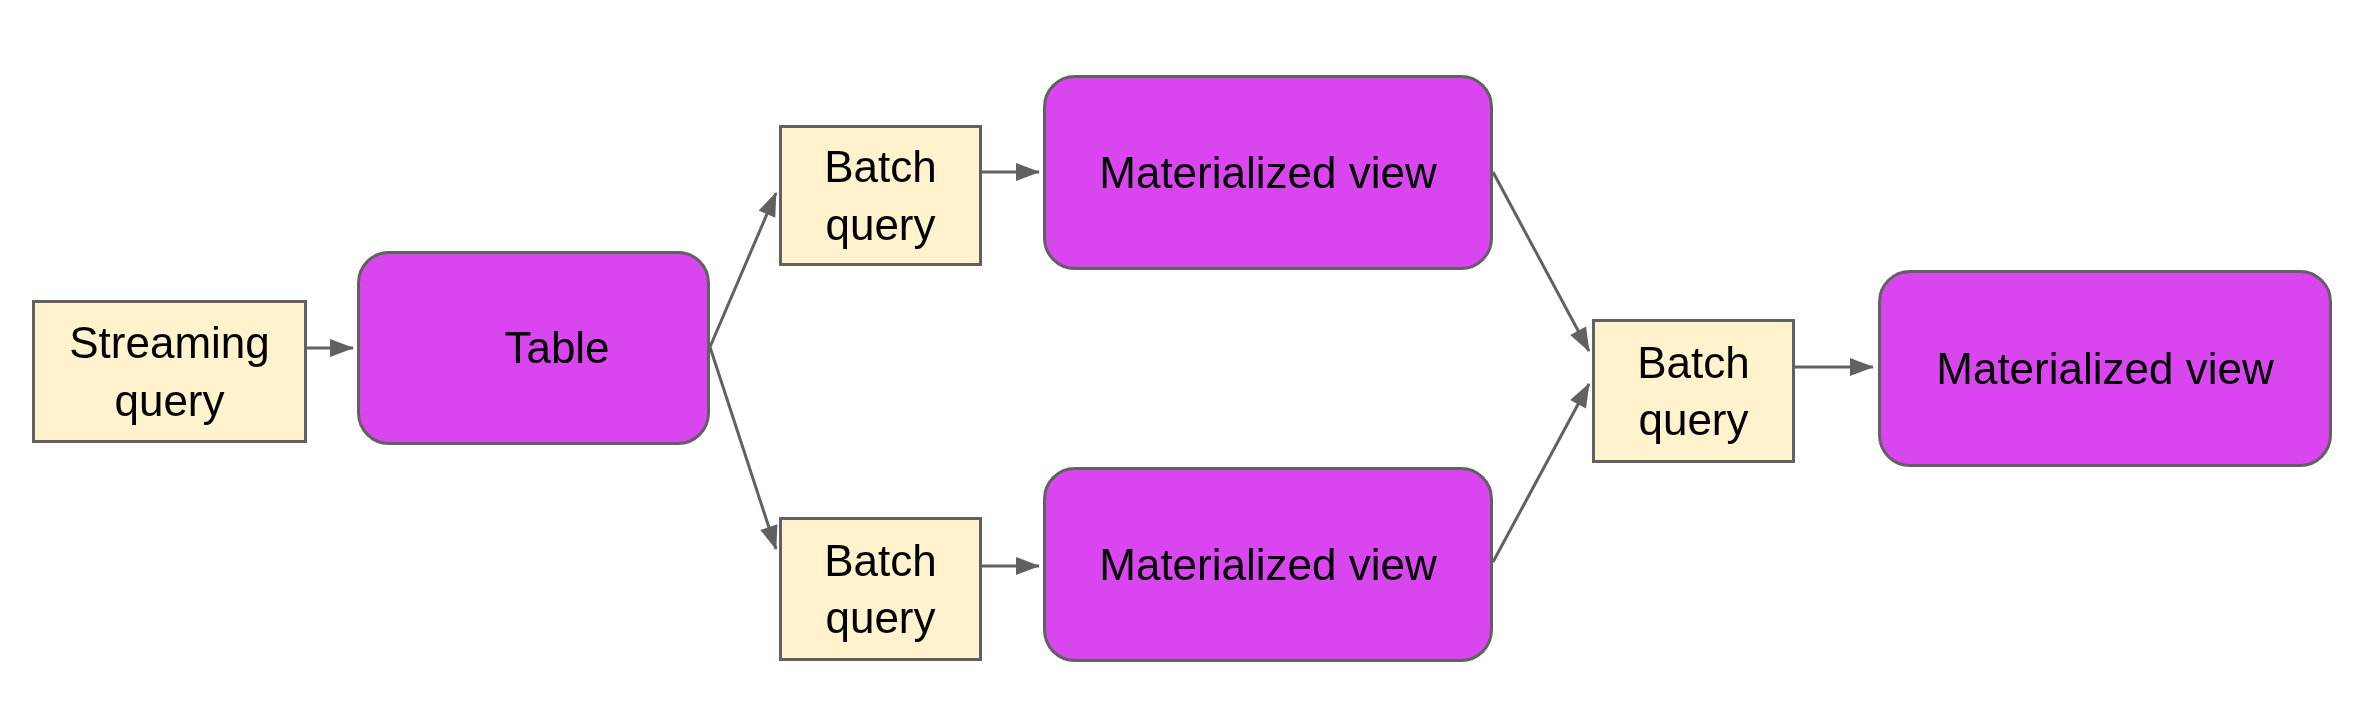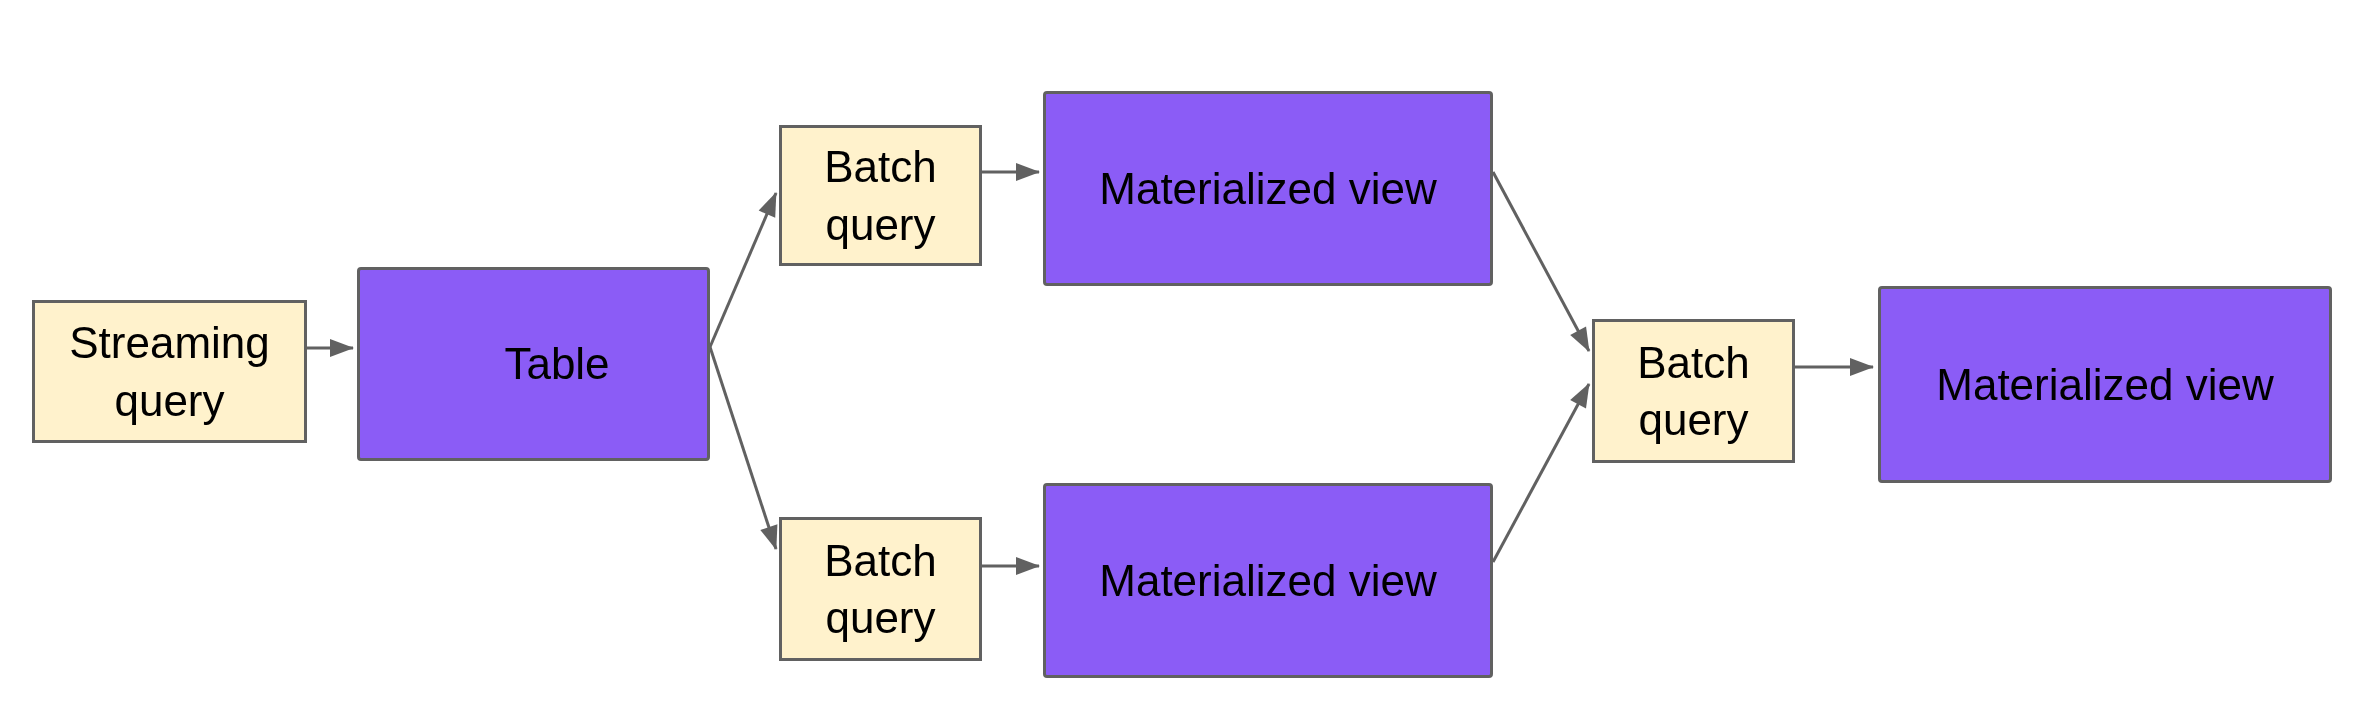--- a/index.html
+++ b/index.html
@@ -32,23 +32,22 @@
     text-align: center;
     font-size: 44px;
     line-height: 1.3;
     color: #000000;
   }
   .node-query {
     background: #fff2cc;
     margin-top: 24px;
   }
   .node-view {
-    background: #8b5cf6;
-    border-radius: 4px;
-    margin-top: 16px;
+    background: #d946ef;
+    border-radius: 32px;
   }
   .node-label {
     display: block;
     padding: 0 14px;
   }
   
   #n-streaming  { left: 32px;   top: 276px; width: 275px; height: 143px; text-align: center; }
   #n-table      { left: 357px;  top: 251px; width: 353px; height: 194px; padding-left: 47px; }
   #n-batch-top  { left: 779px;  top: 101px; width: 203px; height: 141px; }
   #n-mv-top     { left: 1043px; top: 75px;  width: 450px; height: 195px; }

